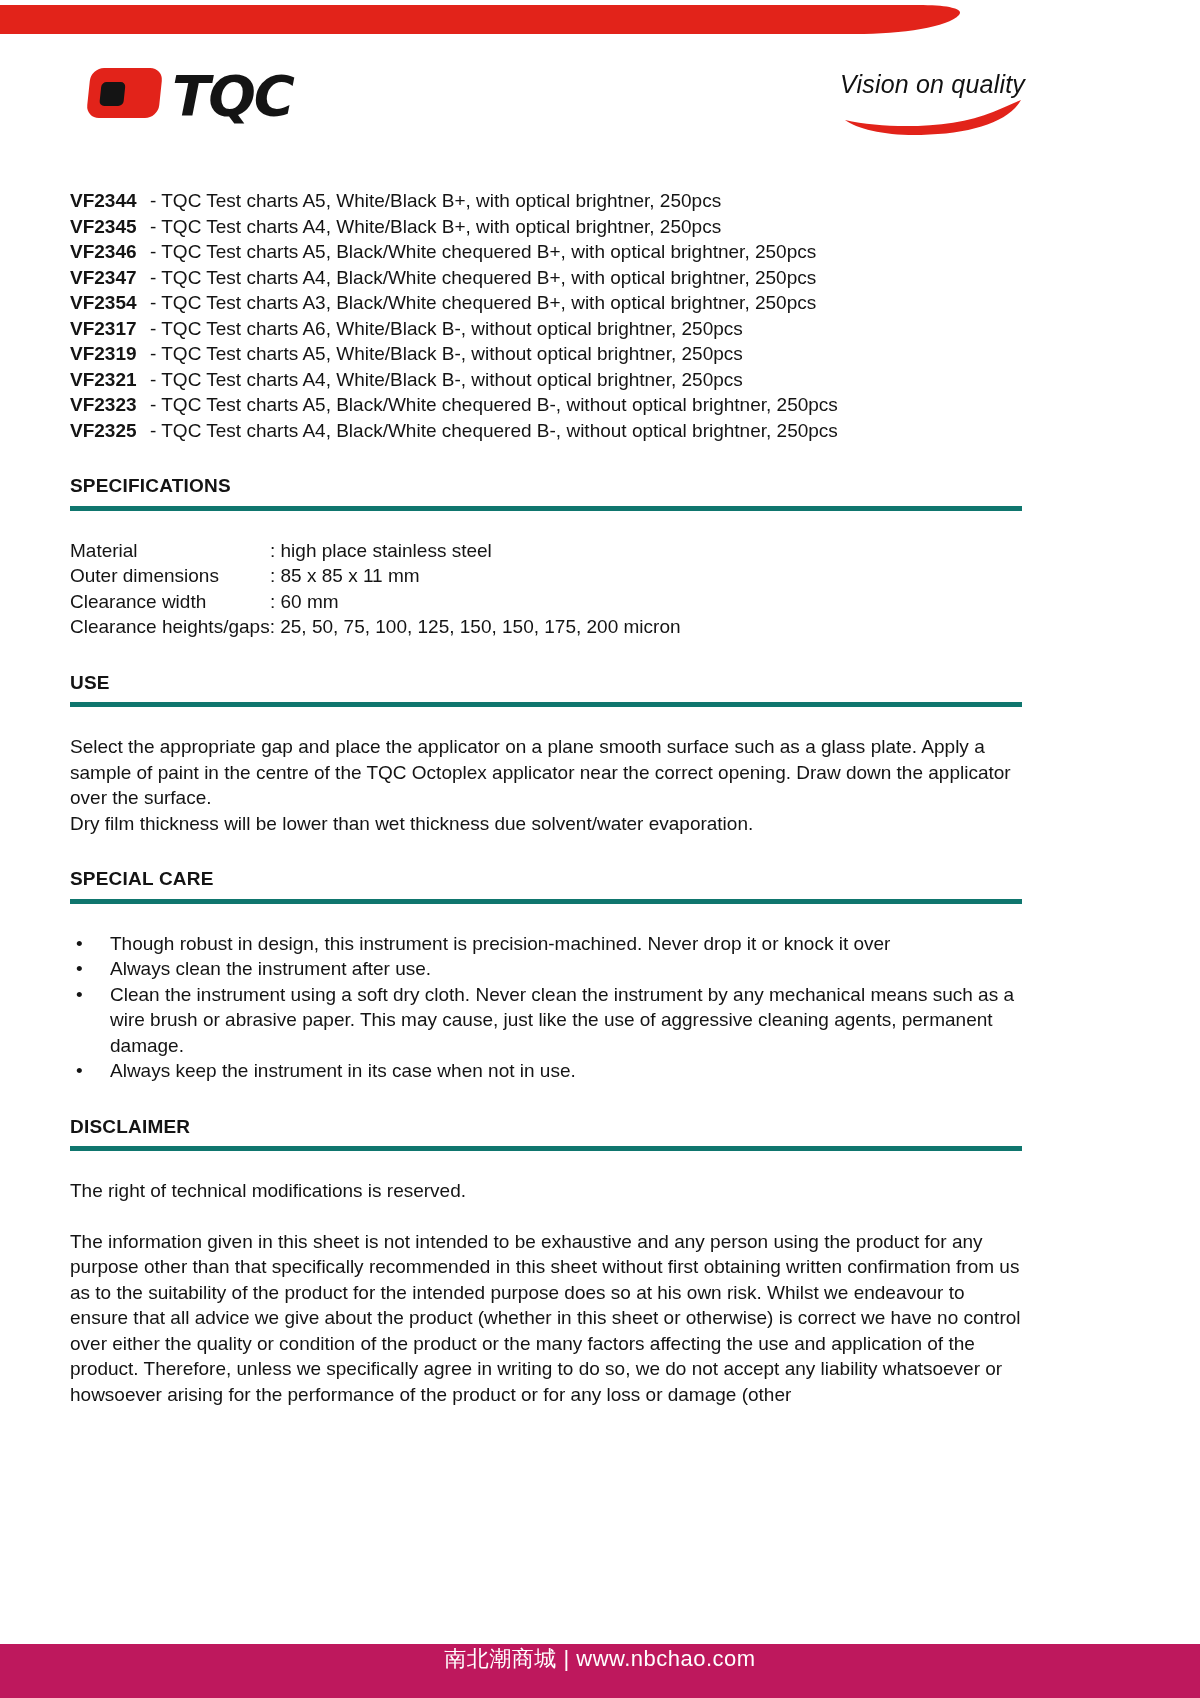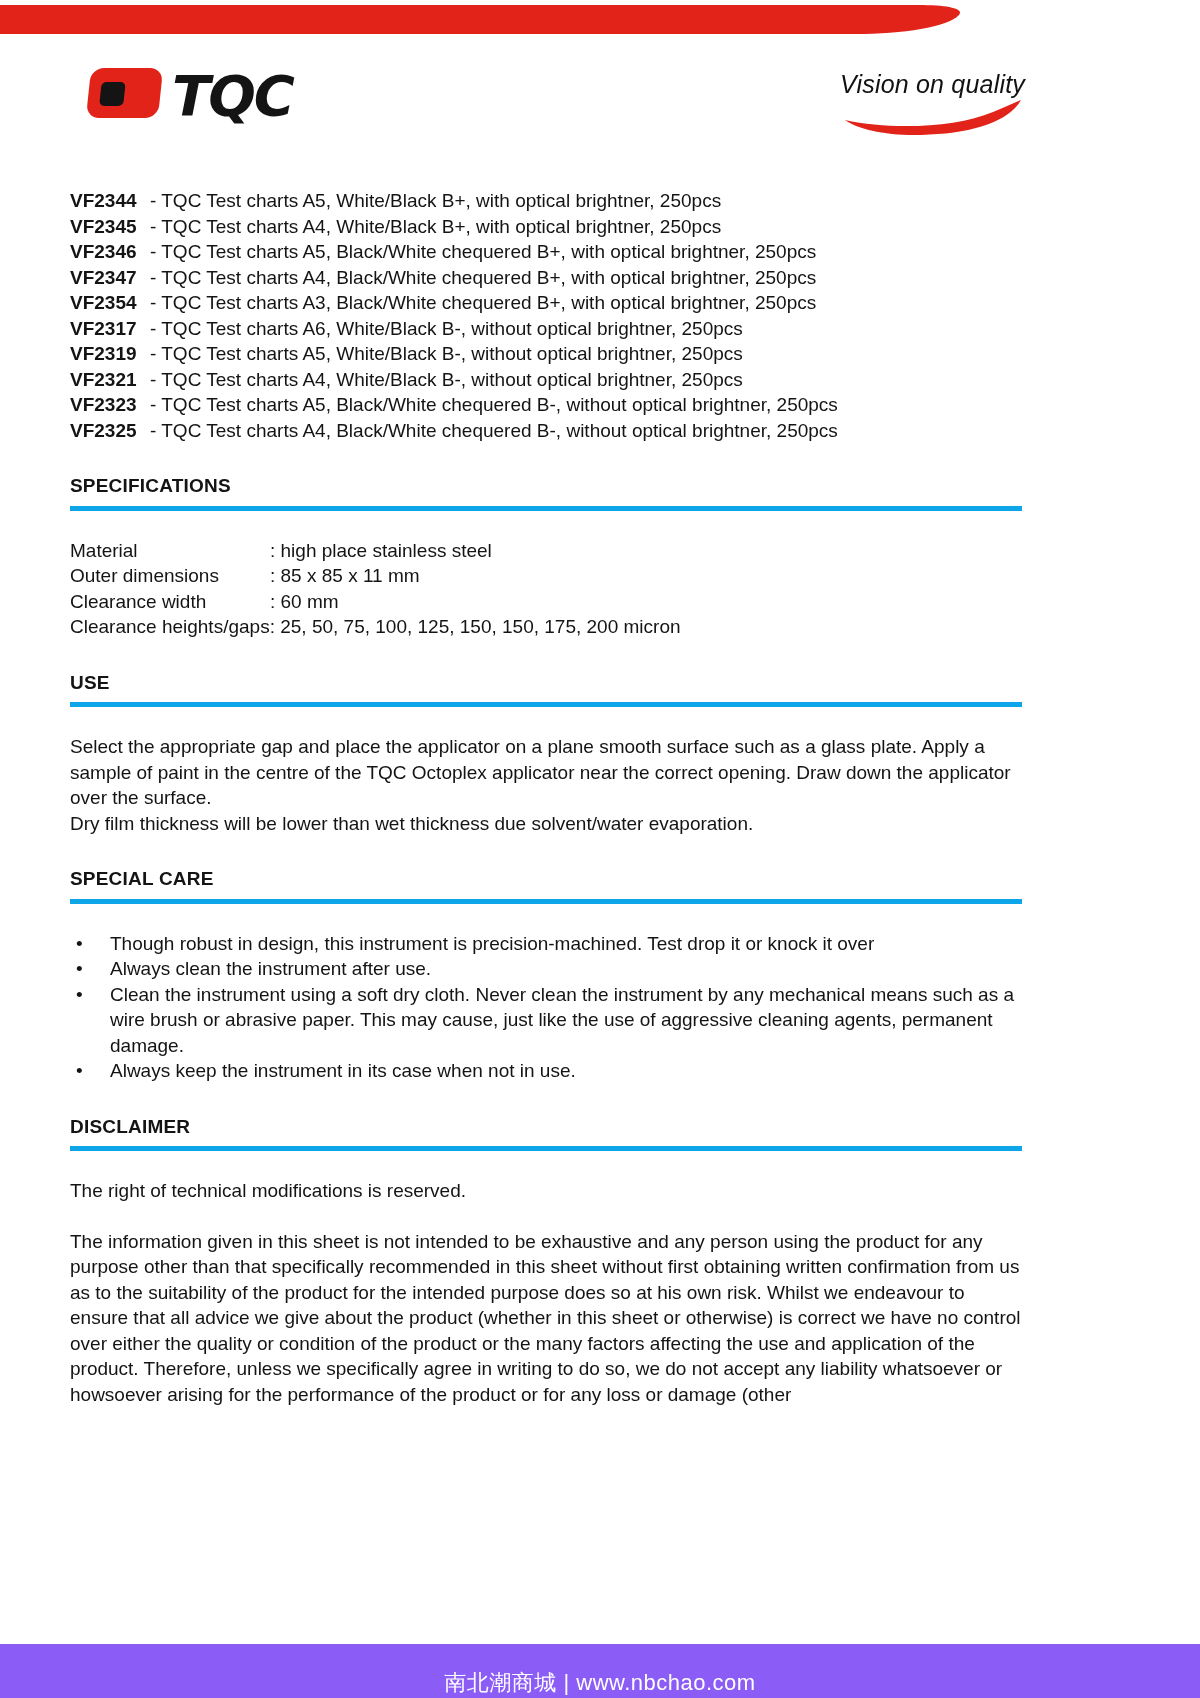--- a/index.html
+++ b/index.html
@@ -21,38 +21,38 @@
   }
   .tagline-swoosh { display:block; margin-top:1px; margin-left:auto; }
   
   .content { position:absolute; left:70px; top:188px; width:952px; font-size:19px; line-height:25.5px; }
   .product-row { display:flex; }
   .product-code { font-weight:bold; width:80px; flex:0 0 80px; }
   .product-desc { flex:1; }
   .section { margin-top:30px; }
   .section-title {
     font-size:19px; font-weight:bold; letter-spacing:0.2px;
-    padding-bottom:7px; border-bottom:5px solid #0ea5e9;
+    padding-bottom:7px; border-bottom:5px solid #0f766e;
   }
   .section-body { margin-top:27px; }
   .spec-row { display:flex; }
   .spec-label { width:200px; flex:0 0 200px; }
   .spec-value { flex:1; }
   .para { margin:0; }
   .para + .para-gap { margin-top:25px; }
   .bullets { list-style:none; margin:0; padding:0; }
   .bullets li { position:relative; padding-left:40px; }
   .bullets li::before {
     content:"•"; position:absolute; left:6px; top:0;
     font-size:19px; color:#141414;
   }
   
   .footer-bar {
     position:absolute; left:0; bottom:0; width:1200px; height:54px;
-    background:#8b5cf6; display:flex; align-items:flex-end; justify-content:center;
+    background:#be185d; display:flex; align-items:flex-start; justify-content:center;
   }
   .footer-text { color:#ffffff; font-size:22px; letter-spacing:0.5px; }
 </style>
 </head>
 <body>
 
 <div class="page">
 
   <svg class="top-banner" viewBox="0 0 1000 40" aria-hidden="true">
     <path d="M0,5 L918,5 C950,5 964,9 959,15 C948,27 903,34 855,34 L0,34 Z" fill="#e2231a"></path>
@@ -145,21 +145,21 @@
       <div class="section-body">
         <p class="para">Select the appropriate gap and place the applicator on a plane smooth surface such as a glass plate. Apply a sample of paint in the centre of the TQC Octoplex applicator near the correct opening. Draw down the applicator over the surface.</p>
         <p class="para">Dry film thickness will be lower than wet thickness due solvent/water evaporation.</p>
       </div>
     </div>
 
     <div class="section">
       <div class="section-title">SPECIAL CARE</div>
       <div class="section-body">
         <ul class="bullets">
-          <li>Though robust in design, this instrument is precision-machined. Test drop it or knock it over</li>
+          <li>Though robust in design, this instrument is precision-machined. Never drop it or knock it over</li>
           <li>Always clean the instrument after use.</li>
           <li>Clean the instrument using a soft dry cloth. Never clean the instrument by any mechanical means such as a wire brush or abrasive paper. This may cause, just like the use of aggressive cleaning agents, permanent damage.</li>
           <li>Always keep the instrument in its case when not in use.</li>
         </ul>
       </div>
     </div>
 
     <div class="section">
       <div class="section-title">DISCLAIMER</div>
       <div class="section-body">

